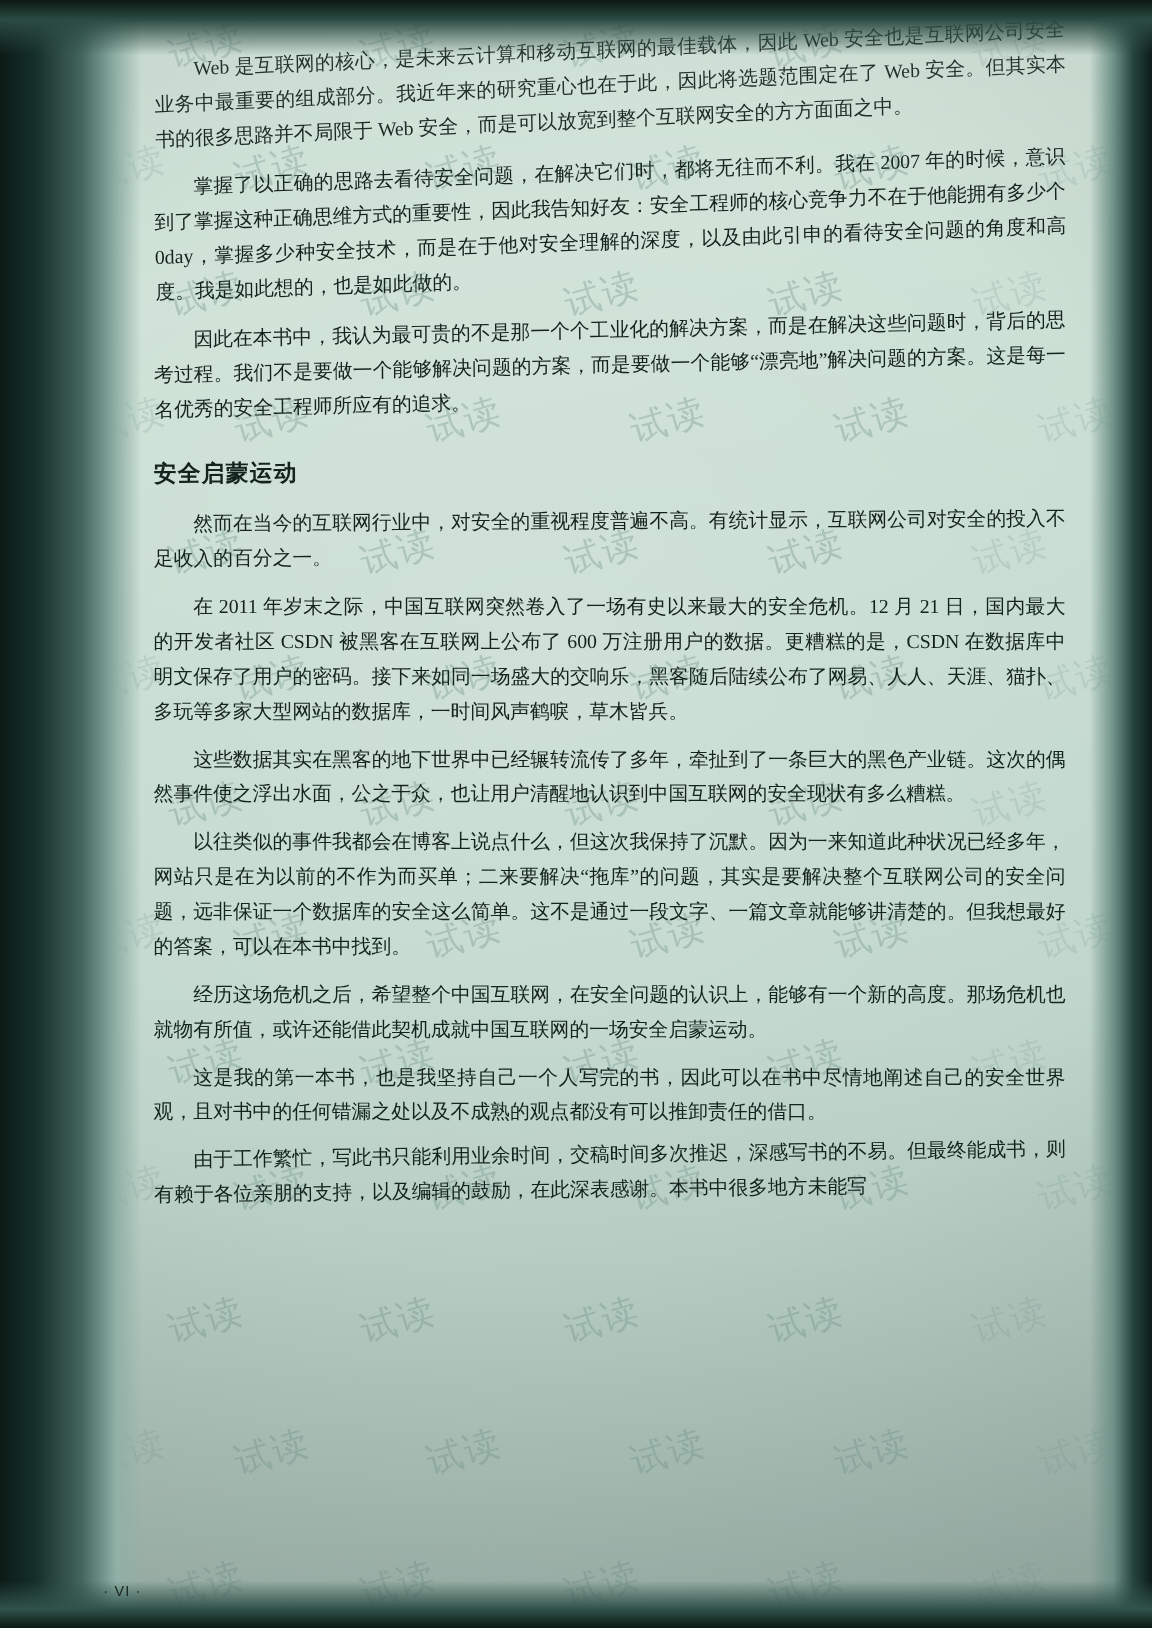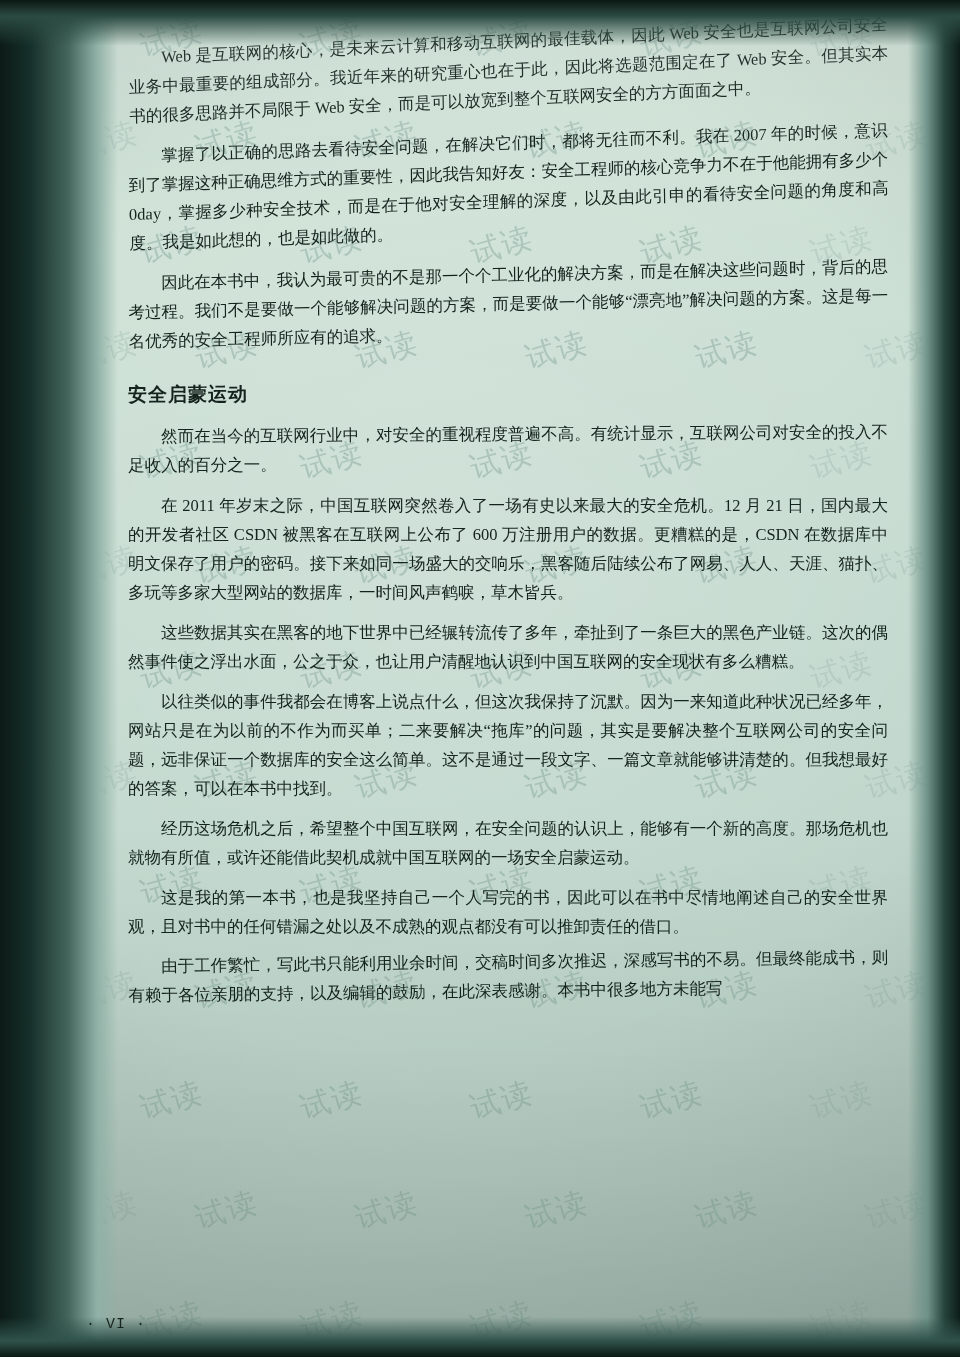--- a/index.html
+++ b/index.html
@@ -103,24 +103,24 @@
     margin: 26px 0 14px 0;
     text-indent: 0;
     letter-spacing: 1px;
     font-family: "Liberation Sans", sans-serif;
   }
 
   .folio {
     position: absolute;
     left: 86px;
     bottom: 24px;
-    font-size: 15px;
+    font-size: 12px;
     color: #17251f;
     z-index: 7;
-    font-family: Liberation Mono, monospace;
+    font-family: Liberation Sans, sans-serif;
     letter-spacing: 1px;
   }
 
   
   .margin-note {
     position: absolute;
     right: 16px;
     z-index: 5;
     font-size: 17px;
     color: #20352c;

